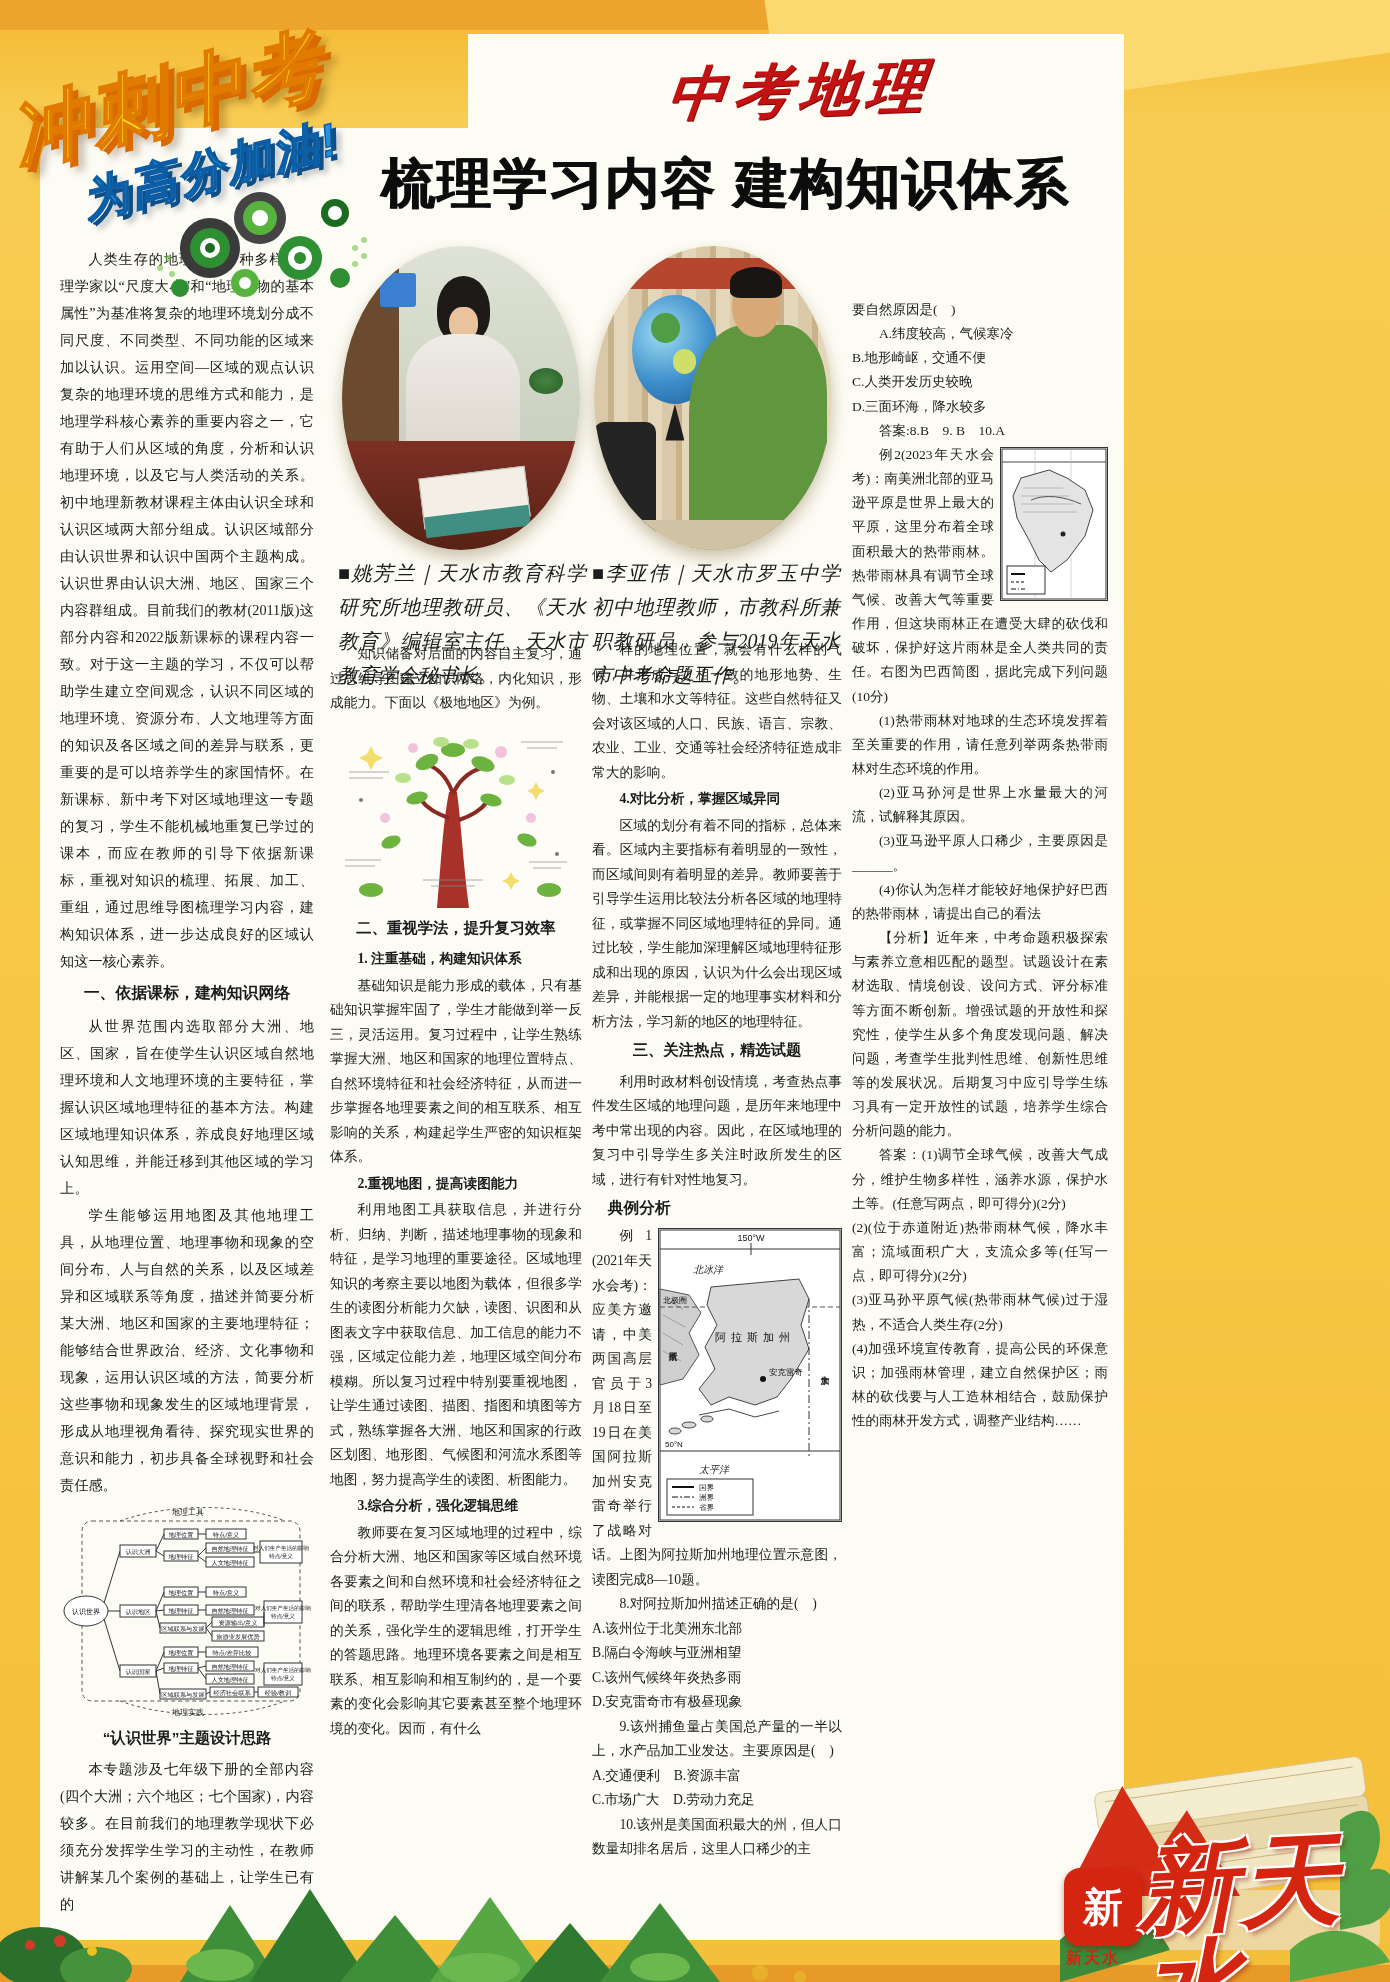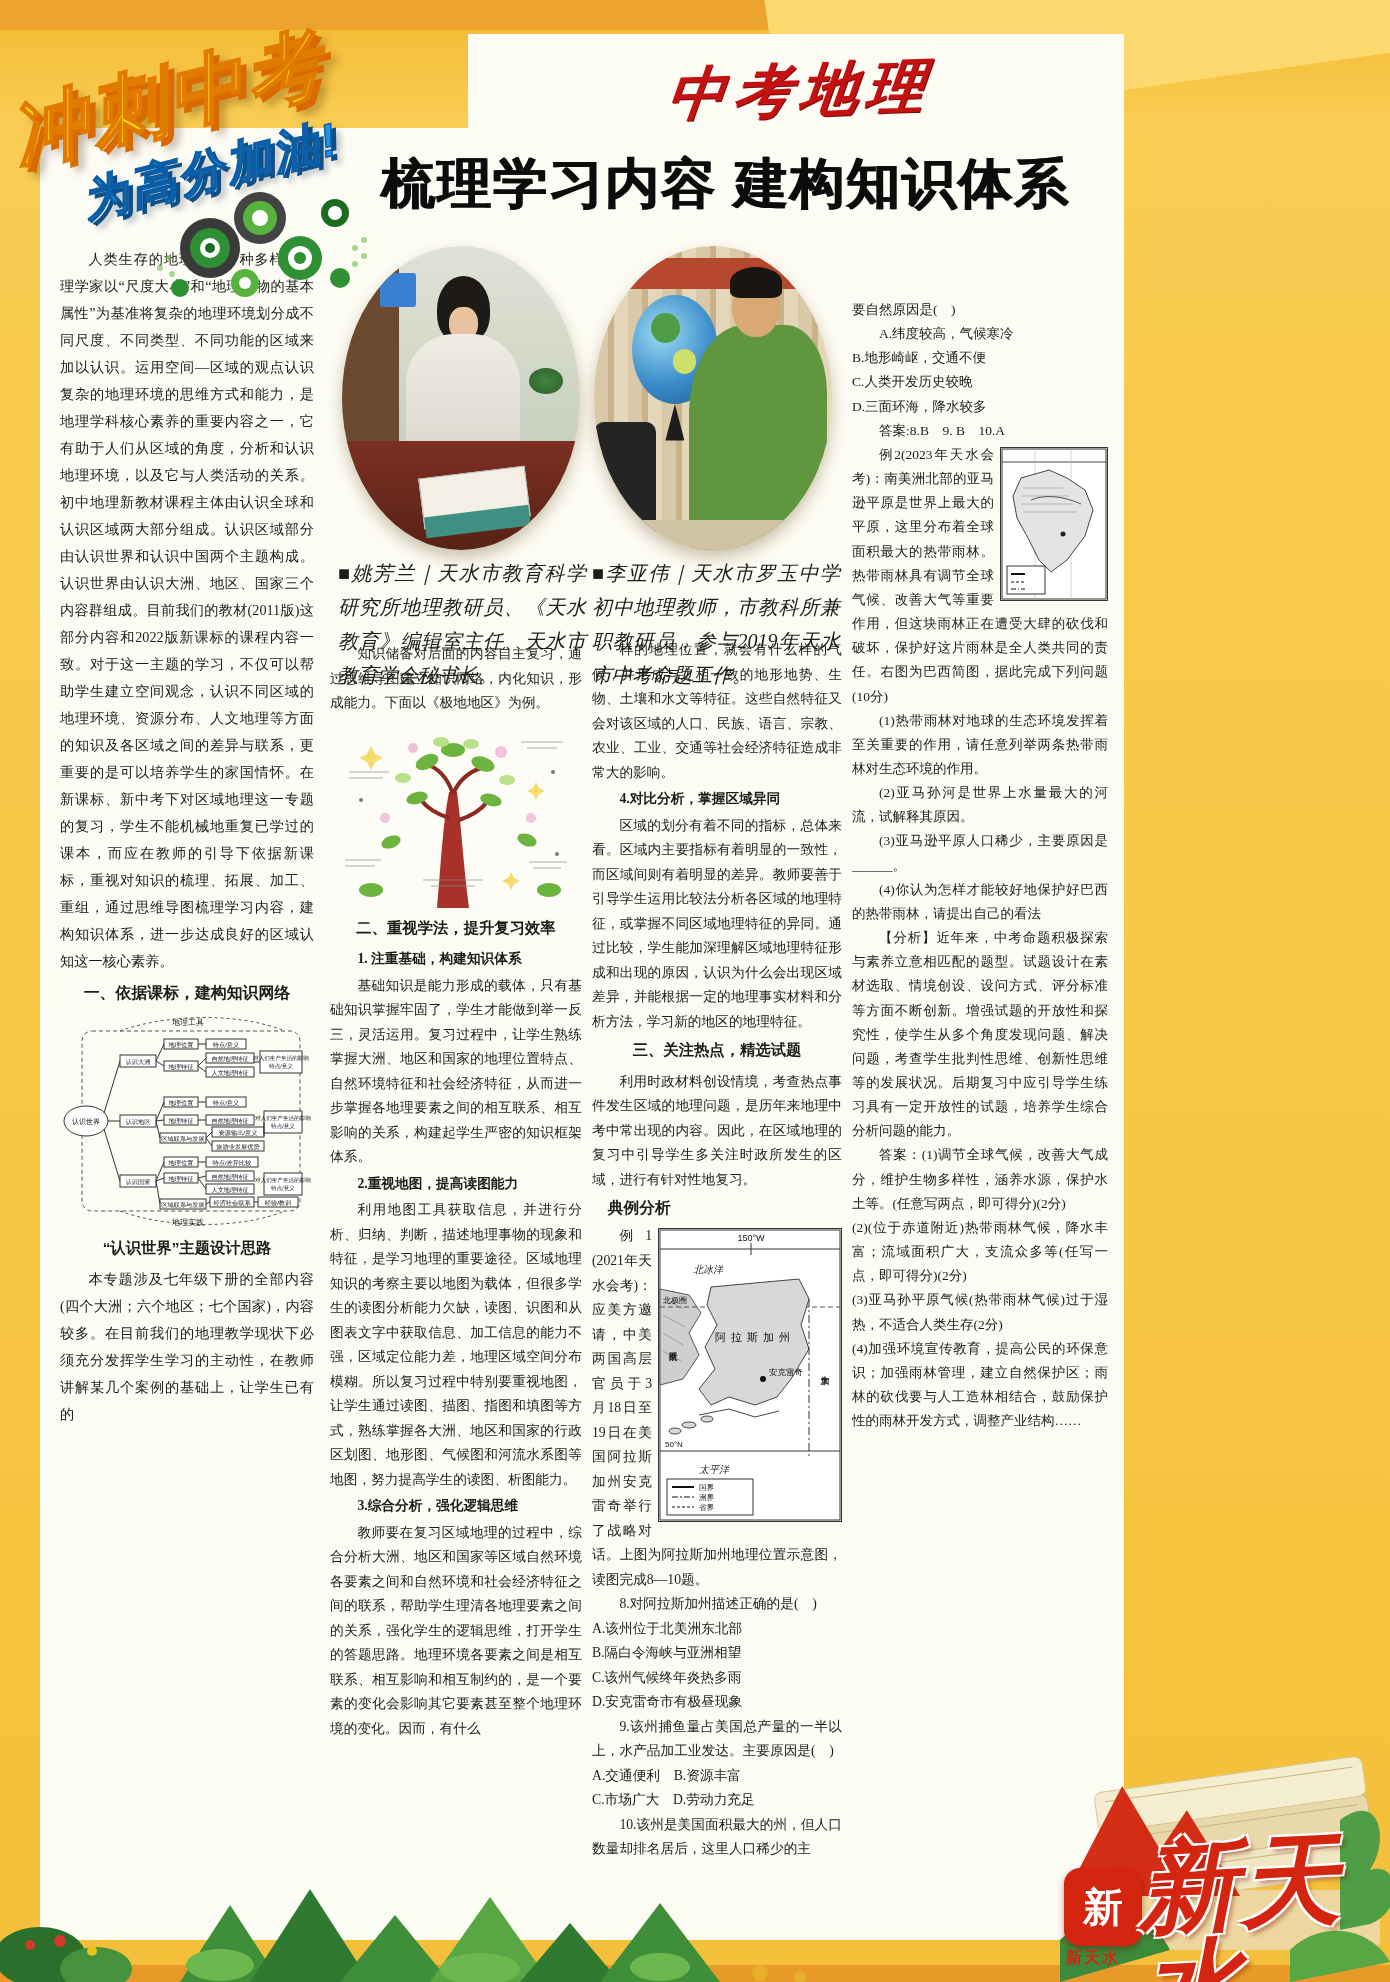--- a/index.html
+++ b/index.html
@@ -137,20 +137,22 @@
     <div style="right:22%;top:10%;width:20%;height:20%;background:#d9a877;border-radius:48%;"></div>
     <div style="right:21%;top:7%;width:22%;height:10%;background:#191512;border-radius:50% 50% 20% 20%;"></div>
     <div style="left:0;bottom:0;width:26%;height:42%;background:#242424;border-radius:10px 10px 0 0;"></div>
     <div style="left:0;bottom:0;width:100%;height:10%;background:#cfc3a4;"></div>
   </div>
   <div class="caption" style="left:592px;top:556px;">■李亚伟｜天水市罗玉中学初中地理教师，市教科所兼职教研员，参与2019年天水市中考命题工作。</div>
 
   <div class="col" id="col1">
     <p>人类生存的地理环境多种多样，地理学家以“尺度大小”和“地理事物的基本属性”为基准将复杂的地理环境划分成不同尺度、不同类型、不同功能的区域来加以认识。运用空间—区域的观点认识复杂的地理环境的思维方式和能力，是地理学科核心素养的重要内容之一，它有助于人们从区域的角度，分析和认识地理环境，以及它与人类活动的关系。初中地理新教材课程主体由认识全球和认识区域两大部分组成。认识区域部分由认识世界和认识中国两个主题构成。认识世界由认识大洲、地区、国家三个内容群组成。目前我们的教材(2011版)这部分内容和2022版新课标的课程内容一致。对于这一主题的学习，不仅可以帮助学生建立空间观念，认识不同区域的地理环境、资源分布、人文地理等方面的知识及各区域之间的差异与联系，更重要的是可以培养学生的家国情怀。在新课标、新中考下对区域地理这一专题的复习，学生不能机械地重复已学过的课本，而应在教师的引导下依据新课标，重视对知识的梳理、拓展、加工、重组，通过思维导图梳理学习内容，建构知识体系，进一步达成良好的区域认知这一核心素养。</p>
     <div class="h-sec">一、依据课标，建构知识网络</div>
+    <p>从世界范围内选取部分大洲、地区、国家，旨在使学生认识区域自然地理环境和人文地理环境的主要特征，掌握认识区域地理特征的基本方法。构建区域地理知识体系，养成良好地理区域认知思维，并能迁移到其他区域的学习上。</p>
+    <p>学生能够运用地图及其他地理工具，从地理位置、地理事物和现象的空间分布、人与自然的关系，以及区域差异和区域联系等角度，描述并简要分析某大洲、地区和国家的主要地理特征；能够结合世界政治、经济、文化事物和现象，运用认识区域的方法，简要分析这些事物和现象发生的区域地理背景，形成从地理视角看待、探究现实世界的意识和能力，初步具备全球视野和社会责任感。</p>
 
     <svg class="figure" width="254" height="212" viewBox="0 0 254 212" style="font-family:'Liberation Sans',sans-serif;">
       <rect x="22" y="16" width="218" height="180" rx="10" fill="none" stroke="#555" stroke-width="1" stroke-dasharray="4 3"></rect>
       <path d="M60 16 C110 -2 180 -2 225 16" fill="none" stroke="#555" stroke-dasharray="3 3"></path>
       <path d="M60 196 C110 214 180 214 225 196" fill="none" stroke="#555" stroke-dasharray="3 3"></path>
       <text x="128" y="10" font-size="8" text-anchor="middle" fill="#222">地理工具</text>
       <text x="128" y="210" font-size="8" text-anchor="middle" fill="#222">地理实践</text>
       <ellipse cx="26" cy="106" rx="22" ry="15" fill="#fff" stroke="#333"></ellipse>
       <text x="26" y="109" font-size="7" text-anchor="middle" fill="#111">认识世界</text>
       <path d="M44 98 L60 46 M48 106 L60 106 M44 114 L60 166" stroke="#333" fill="none"></path>

